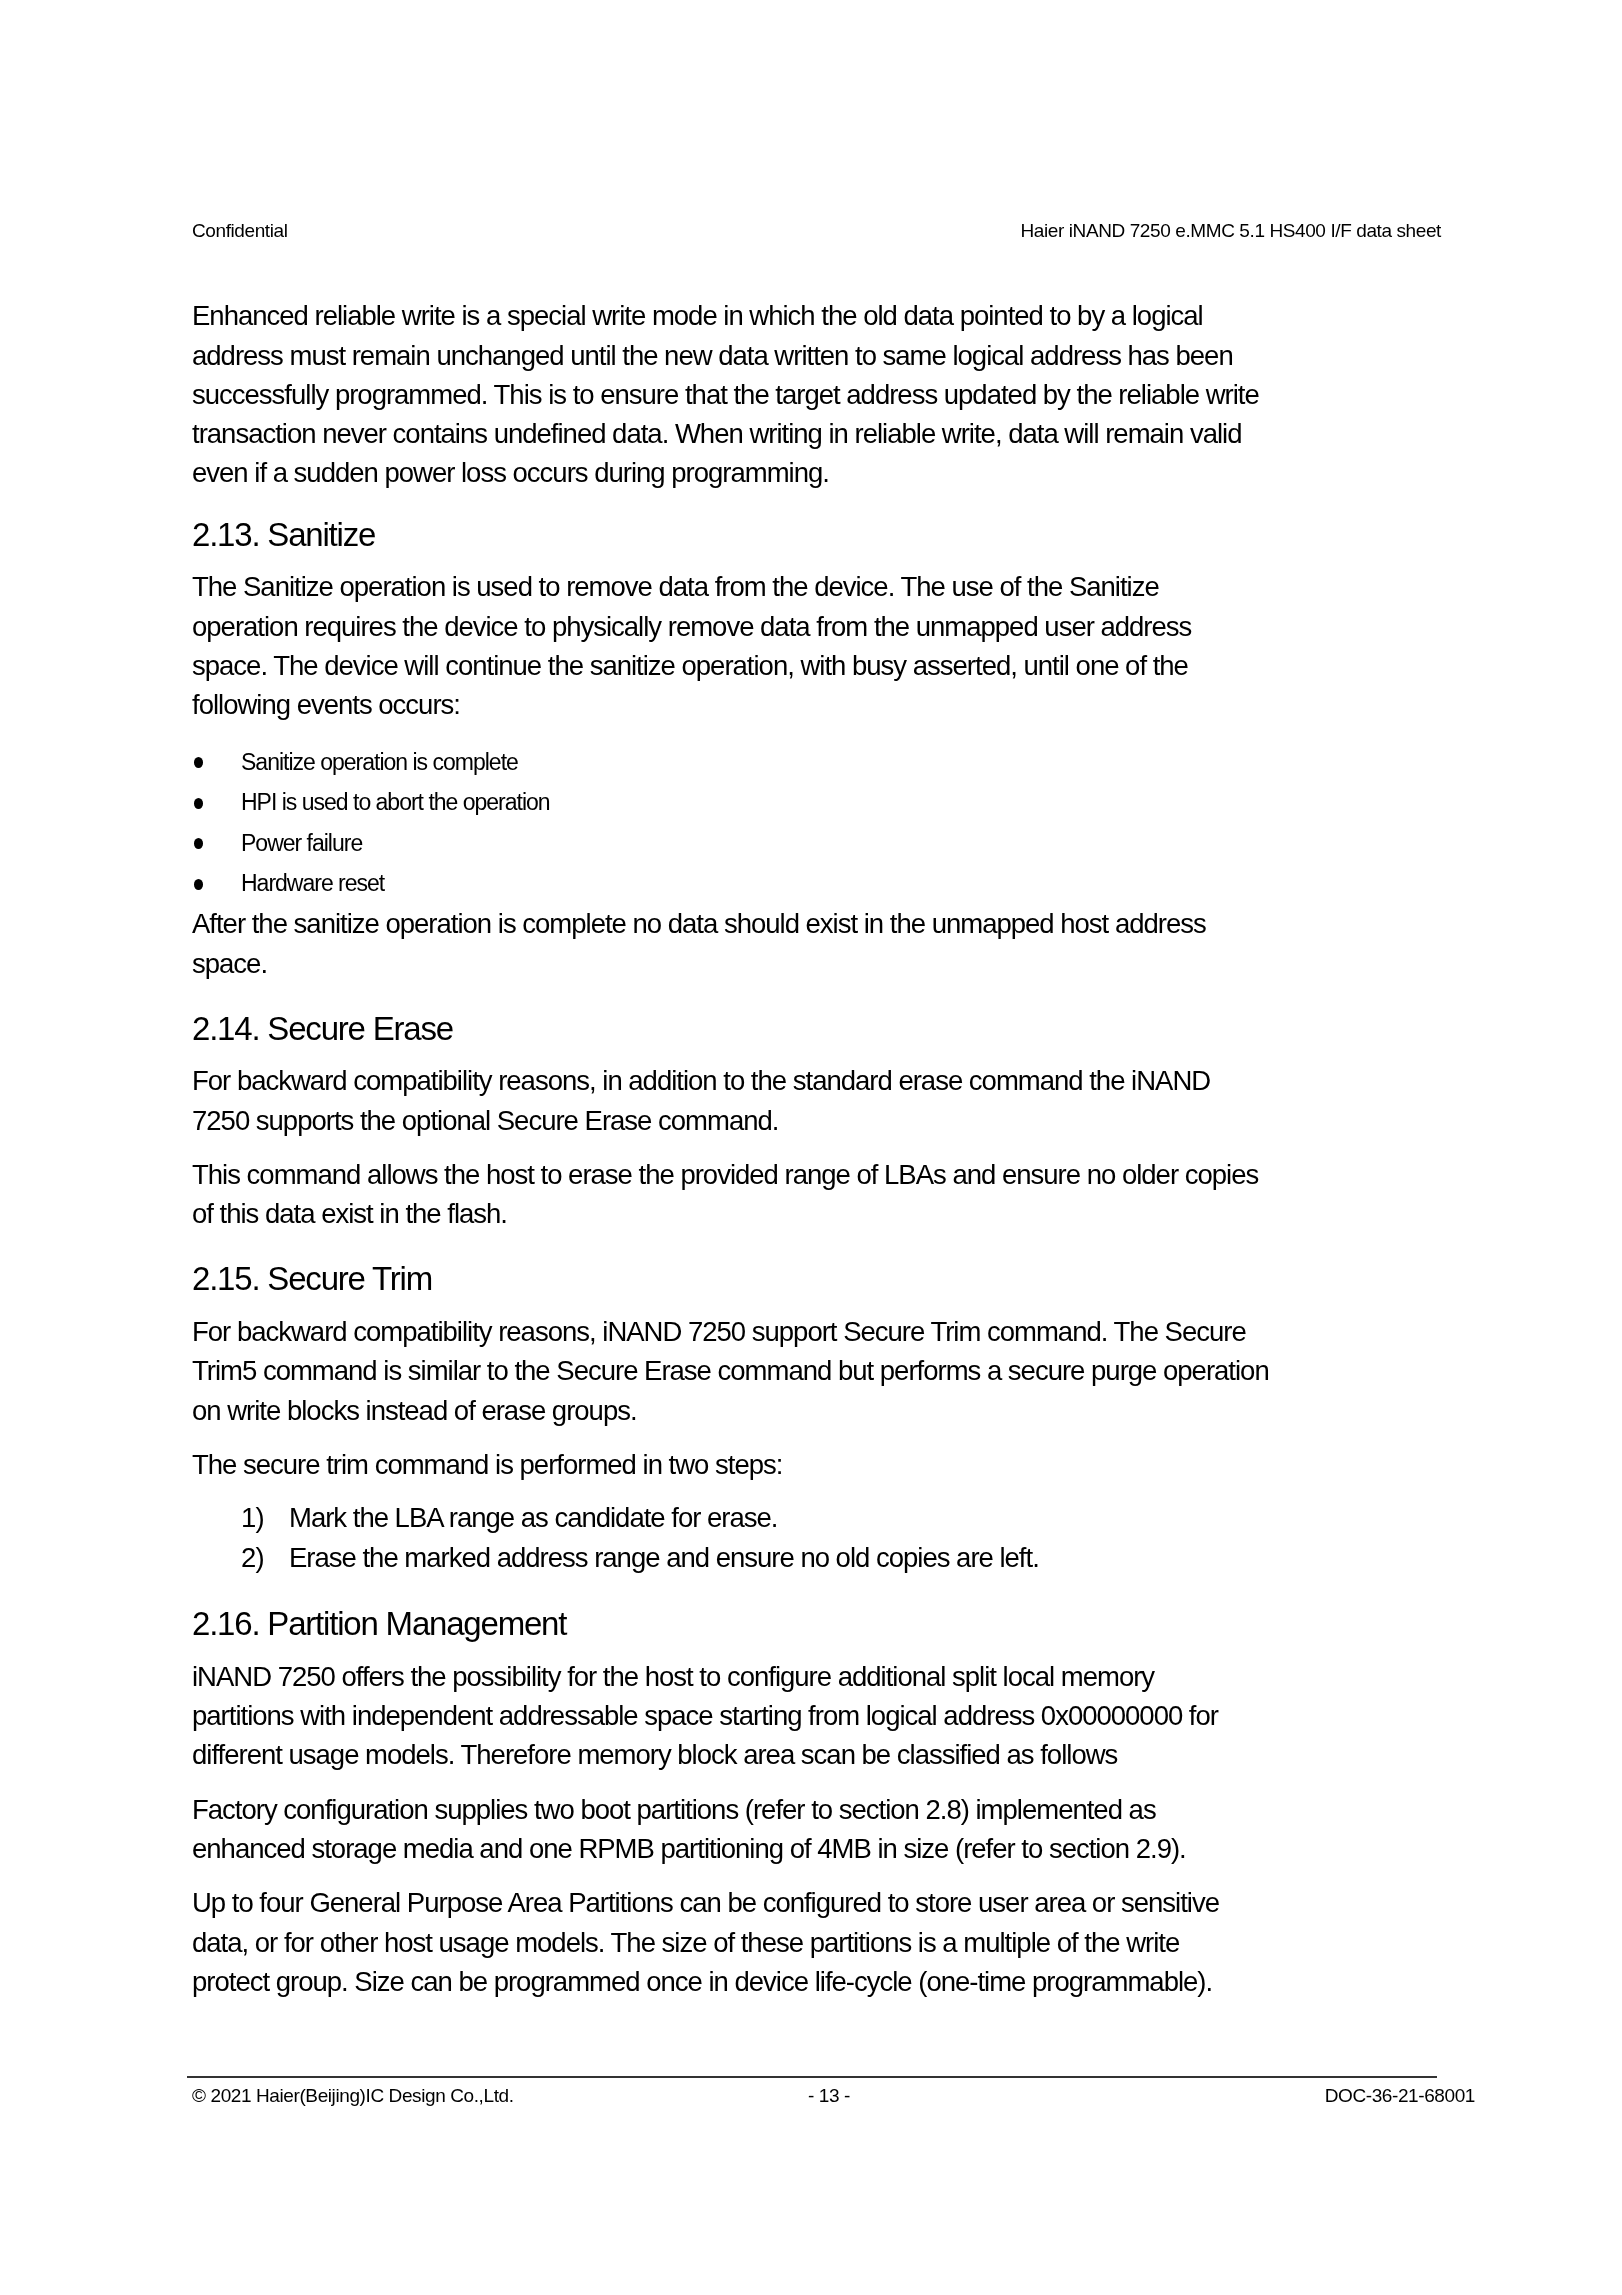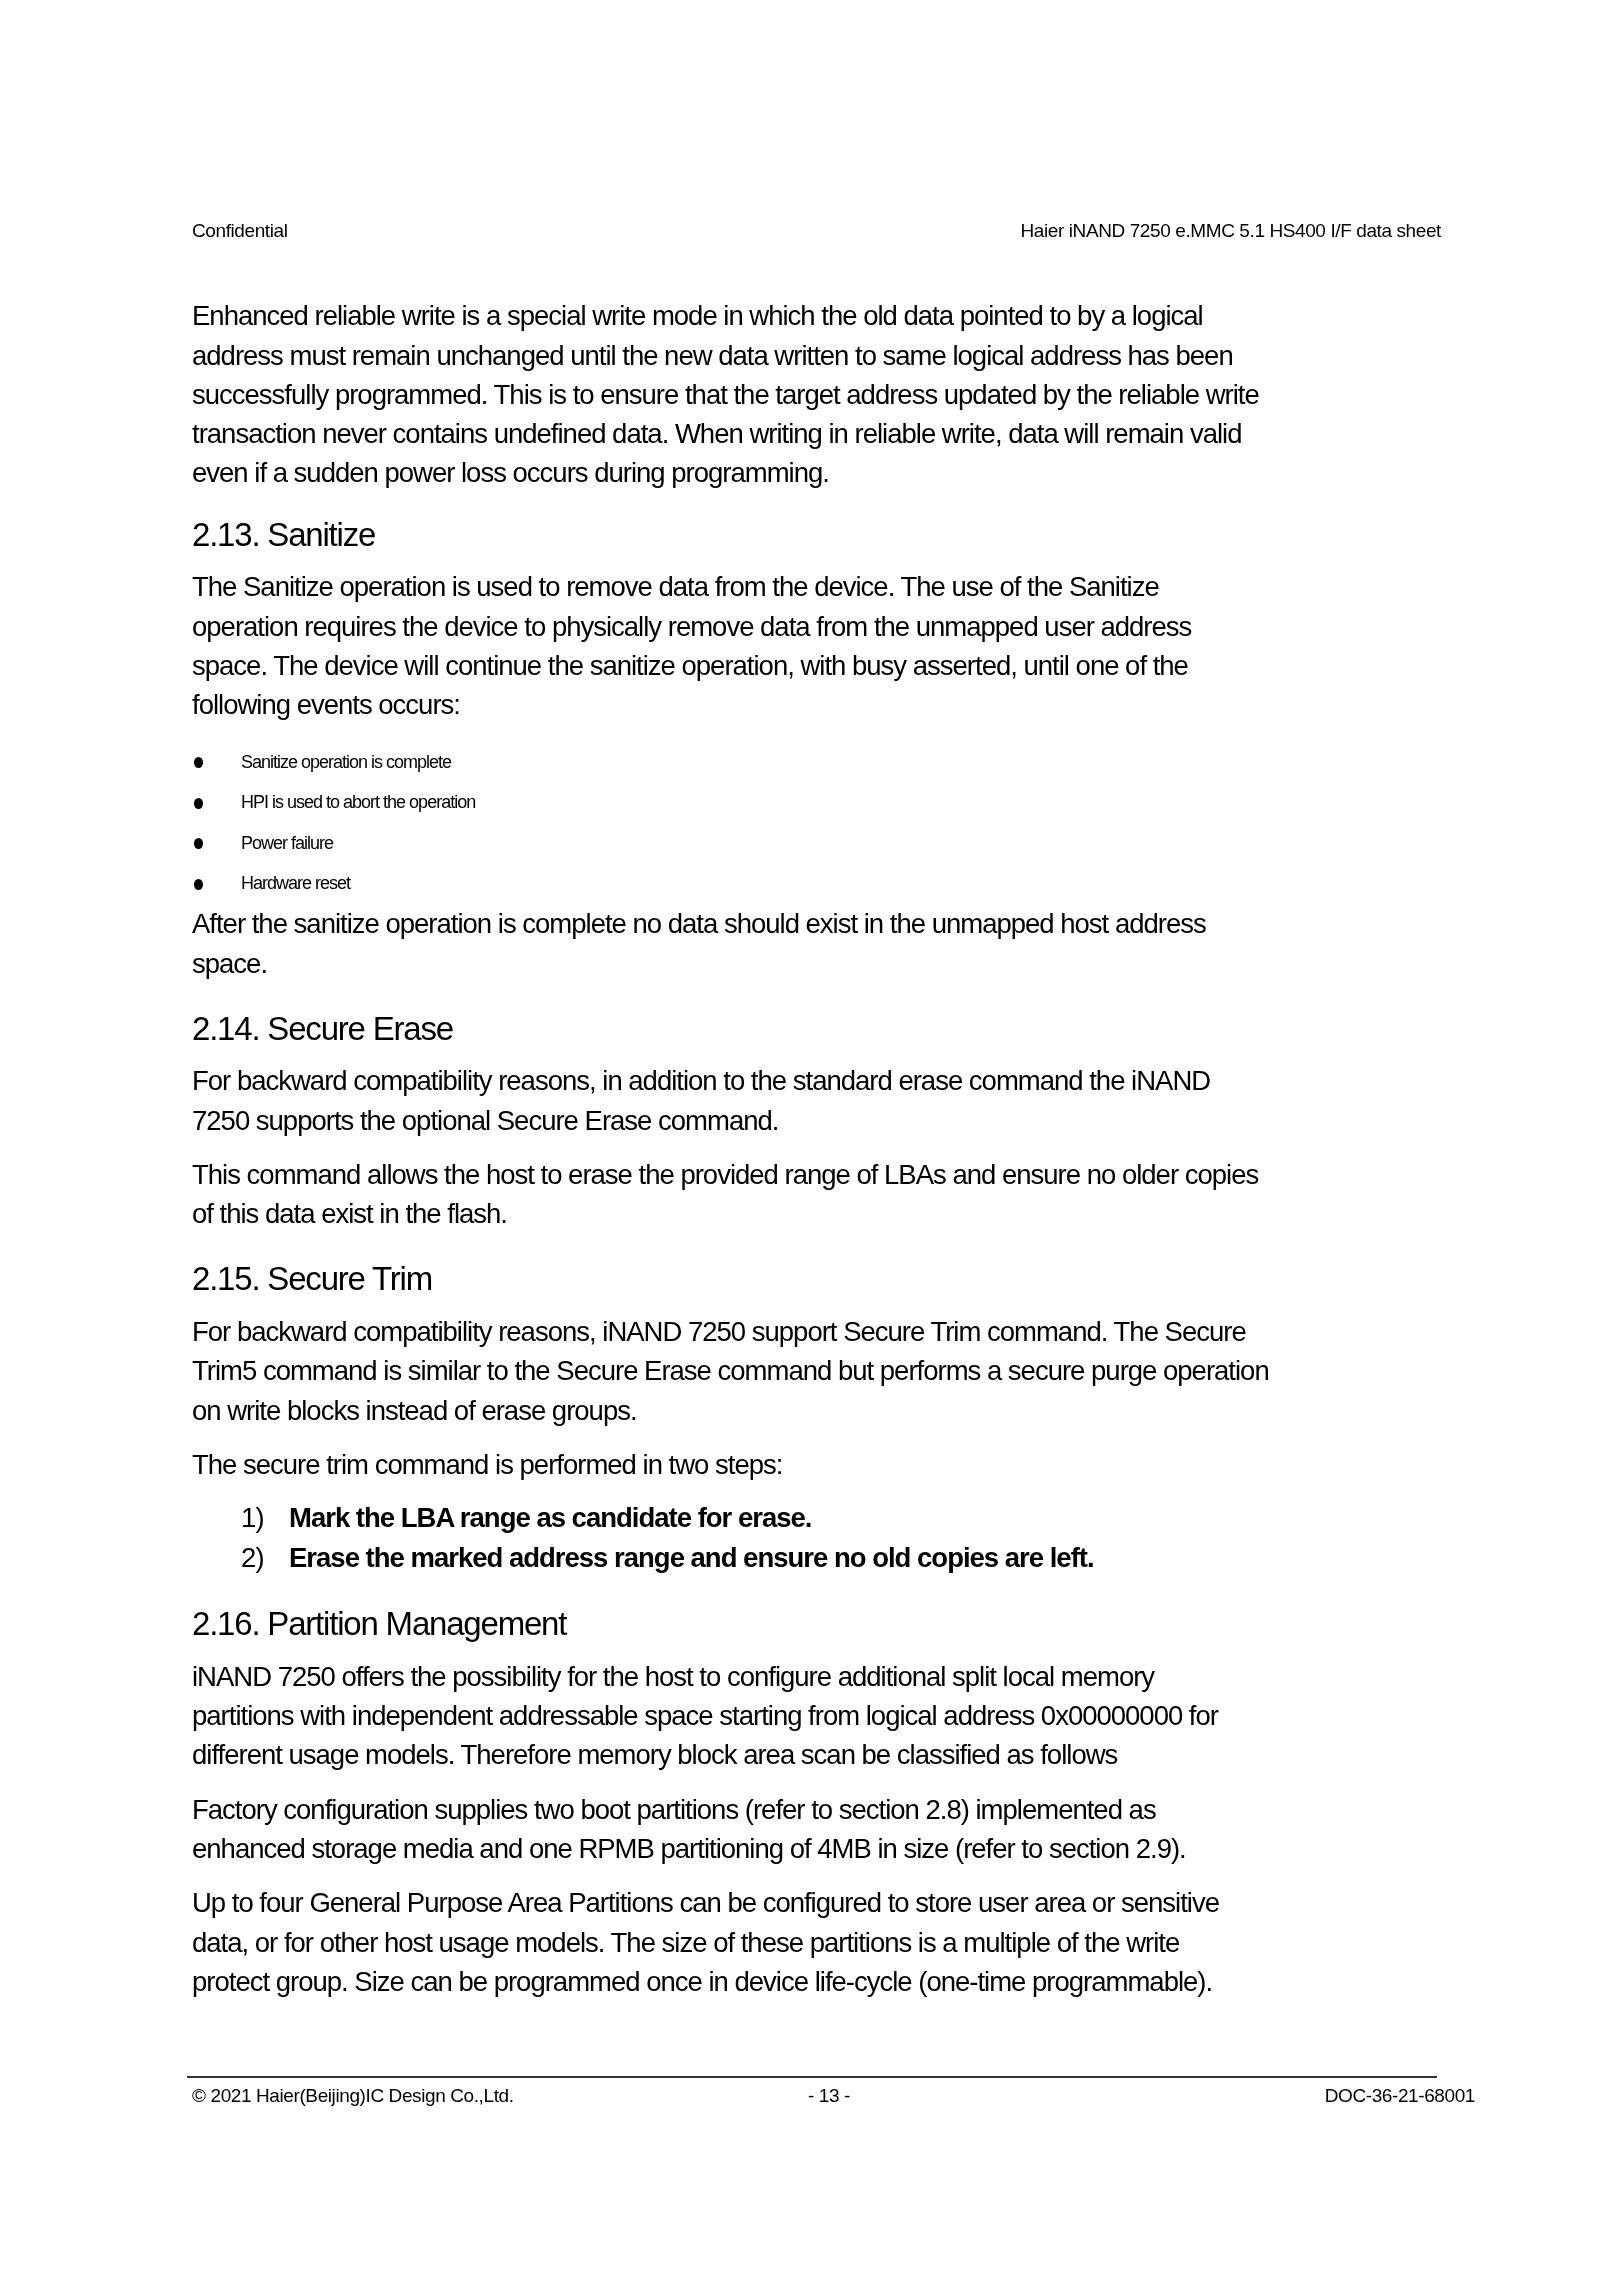--- a/index.html
+++ b/index.html
@@ -5,23 +5,23 @@
   html, body { margin: 0; padding: 0; background: #ffffff; }
   body { width: 1622px; height: 2295px; position: relative; overflow: hidden;
          font-family: "Liberation Sans", "DejaVu Sans", sans-serif; color: #000; }
   .page { position: absolute; left: 0; top: 0; width: 1622px; height: 2295px; background: #fff; padding-left: 44px; }
   .hdr { position: absolute; top: 218px; font-size: 19px; line-height: 26px; white-space: nowrap; letter-spacing: -0.4px; }
   .hdr-left { left: 192px; }
   .hdr-right { right: 225px; }
   .line { position: absolute; left: 192px; font-size: 27.5px; line-height: 39px; white-space: nowrap; letter-spacing: -1px; }
   .h { position: absolute; left: 192px; font-size: 33px; line-height: 42px; font-weight: normal; white-space: nowrap; letter-spacing: -1.2px; }
   .bullet-dot { position: absolute; left: 194px; width: 9.2px; height: 10.5px; border-radius: 50%; background: #000; }
-  .li-text { position: absolute; left: 241px; font-size: 18px; line-height: 39px; white-space: nowrap; letter-spacing: -1px; }
+  .li-text { position: absolute; left: 241px; font-size: 23px; line-height: 39px; white-space: nowrap; letter-spacing: -1px; }
   .num { position: absolute; left: 241px; font-size: 27.5px; line-height: 39px; white-space: nowrap; letter-spacing: -0.8px; }
-  .num-text { position: absolute; left: 289px; font-size: 27.5px; line-height: 39px; white-space: nowrap; letter-spacing: -1px; font-weight: bold; }
+  .num-text { position: absolute; left: 289px; font-size: 27.5px; line-height: 39px; white-space: nowrap; letter-spacing: -1px; }
   .footer-rule { position: absolute; left: 187px; top: 2076px; width: 1250px; height: 2px; background: #333; }
   .ftr { position: absolute; top: 2083px; font-size: 19px; line-height: 26px; white-space: nowrap; letter-spacing: -0.4px; }
   .ftr-left { left: 192px; }
   .ftr-center { left: 792px; margin-left: 16px; }
   .ftr-right { right: 191px; }
 </style>
 </head>
 <body>
 
 <div class="page">

